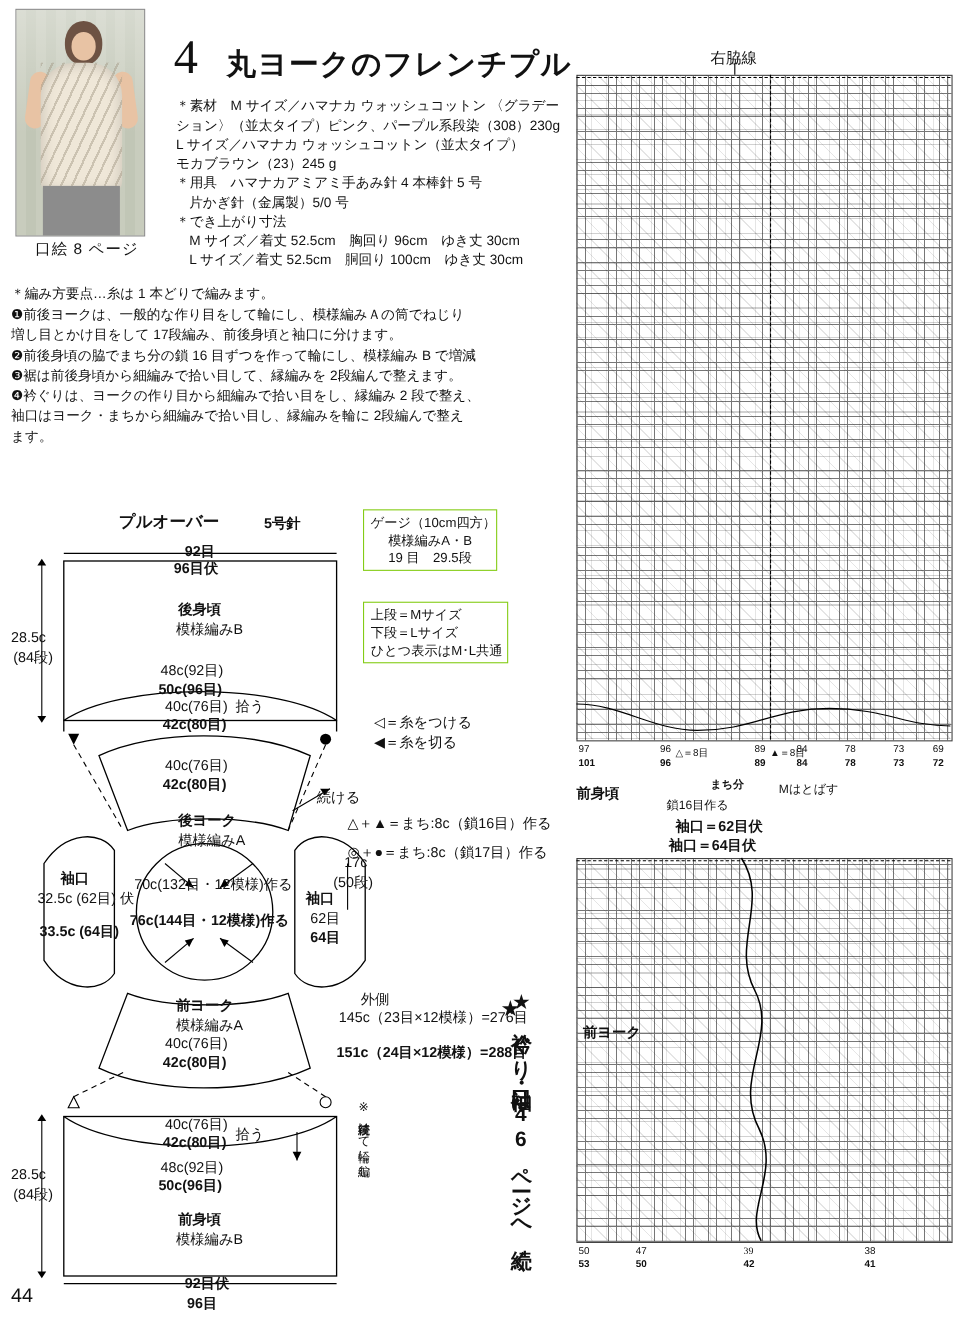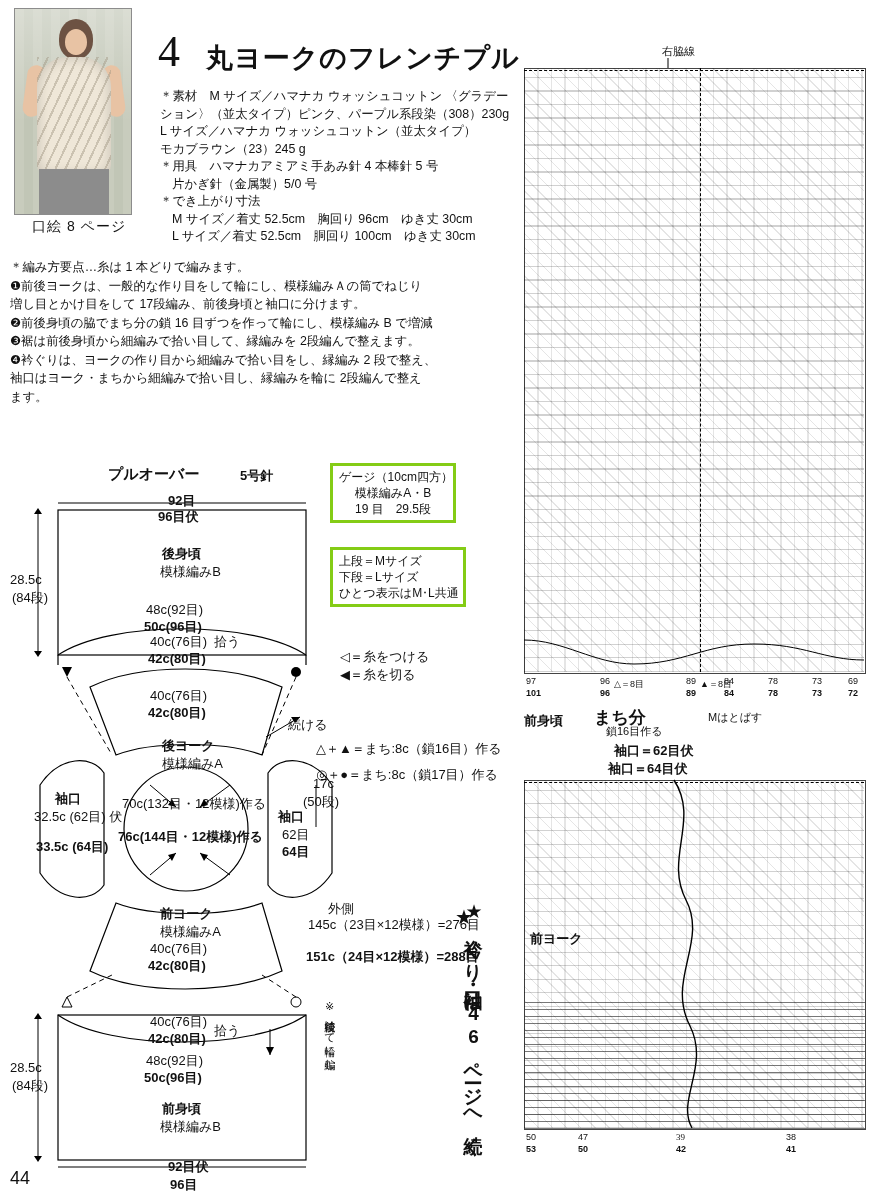--- a/index.html
+++ b/index.html
@@ -51,21 +51,21 @@
   .mat div{white-space:nowrap;}
   .ind{padding-left:12px;}
 
   .notes{position:absolute;left:10px;top:258px;width:470px;font-size:12.4px;line-height:18.5px;}
   .notes div{white-space:nowrap;}
 
   
   .lbl{position:absolute;font-size:13px;white-space:nowrap;}
   .lbl.b{font-weight:700;}
   .lbl.c{text-align:center;}
-  .box{position:absolute;border:3px solid #84cc16;font-size:12px;line-height:16px;text-align:center;padding:3px 6px;white-space:nowrap;}
+  .box{position:absolute;border:1px solid #84cc16;font-size:12px;line-height:16px;text-align:center;padding:3px 6px;white-space:nowrap;}
 
   
   .vert{
     position:absolute;left:452px;top:900px;width:34px;
     writing-mode:vertical-rl;text-orientation:upright;
     font-size:19px;font-weight:700;letter-spacing:2px;
   }
   .star{position:absolute;left:455px;top:905px;font-size:20px;}
   .grid{position:absolute;background-image:
       repeating-linear-gradient(0deg,#777 0 0.5px,transparent 0.5px 7px),
@@ -253,21 +253,21 @@
   <div class="lbl" style="left:10px;top:1060px;font-size:13px;">28.5c</div>
   <div class="lbl" style="left:12px;top:1077px;">(84段)</div>
   <div class="lbl b" style="left:168px;top:1158px;"><span>92目</span><span>伏</span></div>
   <div class="lbl b" style="left:170px;top:1176px;">96目</div>
 
   <div style="position:absolute;left:321px;top:1000px;width:16px;writing-mode:vertical-rl;text-orientation:upright;font-size:11px;line-height:14px;letter-spacing:0px;">※前後続けて輪に編む</div>
 
   <div class="star">★</div>
   <div class="vert">★衿ぐり・袖口は46ページへ続く</div>
 
-  <div class="tiny" style="left:646px;top:44px;font-size:11px;margin-left:16px;">右脇線</div>
+  <div class="tiny" style="left:646px;top:44px;font-size:14px;">右脇線</div>
   <svg width="40" height="20" style="left:666px;top:58px;">
     <line x1="2" y1="0" x2="2" y2="14" stroke="#000"></line>
   </svg>
 
   <div class="grid" style="left:524px;top:68px;width:340px;height:604px;"></div>
 
   <div style="position:absolute;left:524px;top:68px;width:340px;height:604px;pointer-events:none;
        background-image:repeating-linear-gradient(0deg,rgba(0,0,0,.18) 0 1px,transparent 1px 13.5px),
                         repeating-linear-gradient(90deg,rgba(0,0,0,.10) 0 1px,transparent 1px 13.5px);"></div>
   <div style="position:absolute;left:524px;top:68px;width:340px;height:604px;pointer-events:none;
@@ -292,21 +292,21 @@
   <div class="tiny b" style="left:768px;top:688px;">78</div>
   <div class="tiny" style="left:812px;top:676px;">73</div>
   <div class="tiny b" style="left:812px;top:688px;">73</div>
   <div class="tiny" style="left:848px;top:676px;">69</div>
   <div class="tiny b" style="left:848px;top:688px;">72</div>
 
   <div class="tiny" style="left:614px;top:678px;">△＝8目</div>
   <div class="tiny" style="left:700px;top:678px;">▲＝8目</div>
 
   <div class="lbl b" style="left:524px;top:712px;font-size:13px;">前身頃</div>
-  <div class="lbl b" style="left:594px;top:706px;font-size:17px;font-family:Liberation Mono, monospace;">まち分</div>
+  <div class="lbl b" style="left:646px;top:706px;font-size:10px;font-family:Liberation Mono, monospace;">まち分</div>
   <div class="tiny" style="left:606px;top:724px;font-size:11px;">鎖16目作る</div>
   <div class="tiny" style="left:708px;top:710px;font-size:11px;">Mはとばす</div>
 
   <div class="lbl b" style="left:614px;top:742px;">袖口＝62目伏</div>
   <div class="lbl b" style="left:608px;top:760px;">袖口＝64目伏</div>
 
   <div class="grid" style="left:524px;top:780px;width:340px;height:348px;"></div>
   <div style="position:absolute;left:524px;top:780px;width:340px;height:348px;pointer-events:none;
        background-image:repeating-linear-gradient(0deg,rgba(0,0,0,.18) 0 1px,transparent 1px 13.5px),
                         repeating-linear-gradient(90deg,rgba(0,0,0,.10) 0 1px,transparent 1px 13.5px);"></div>

